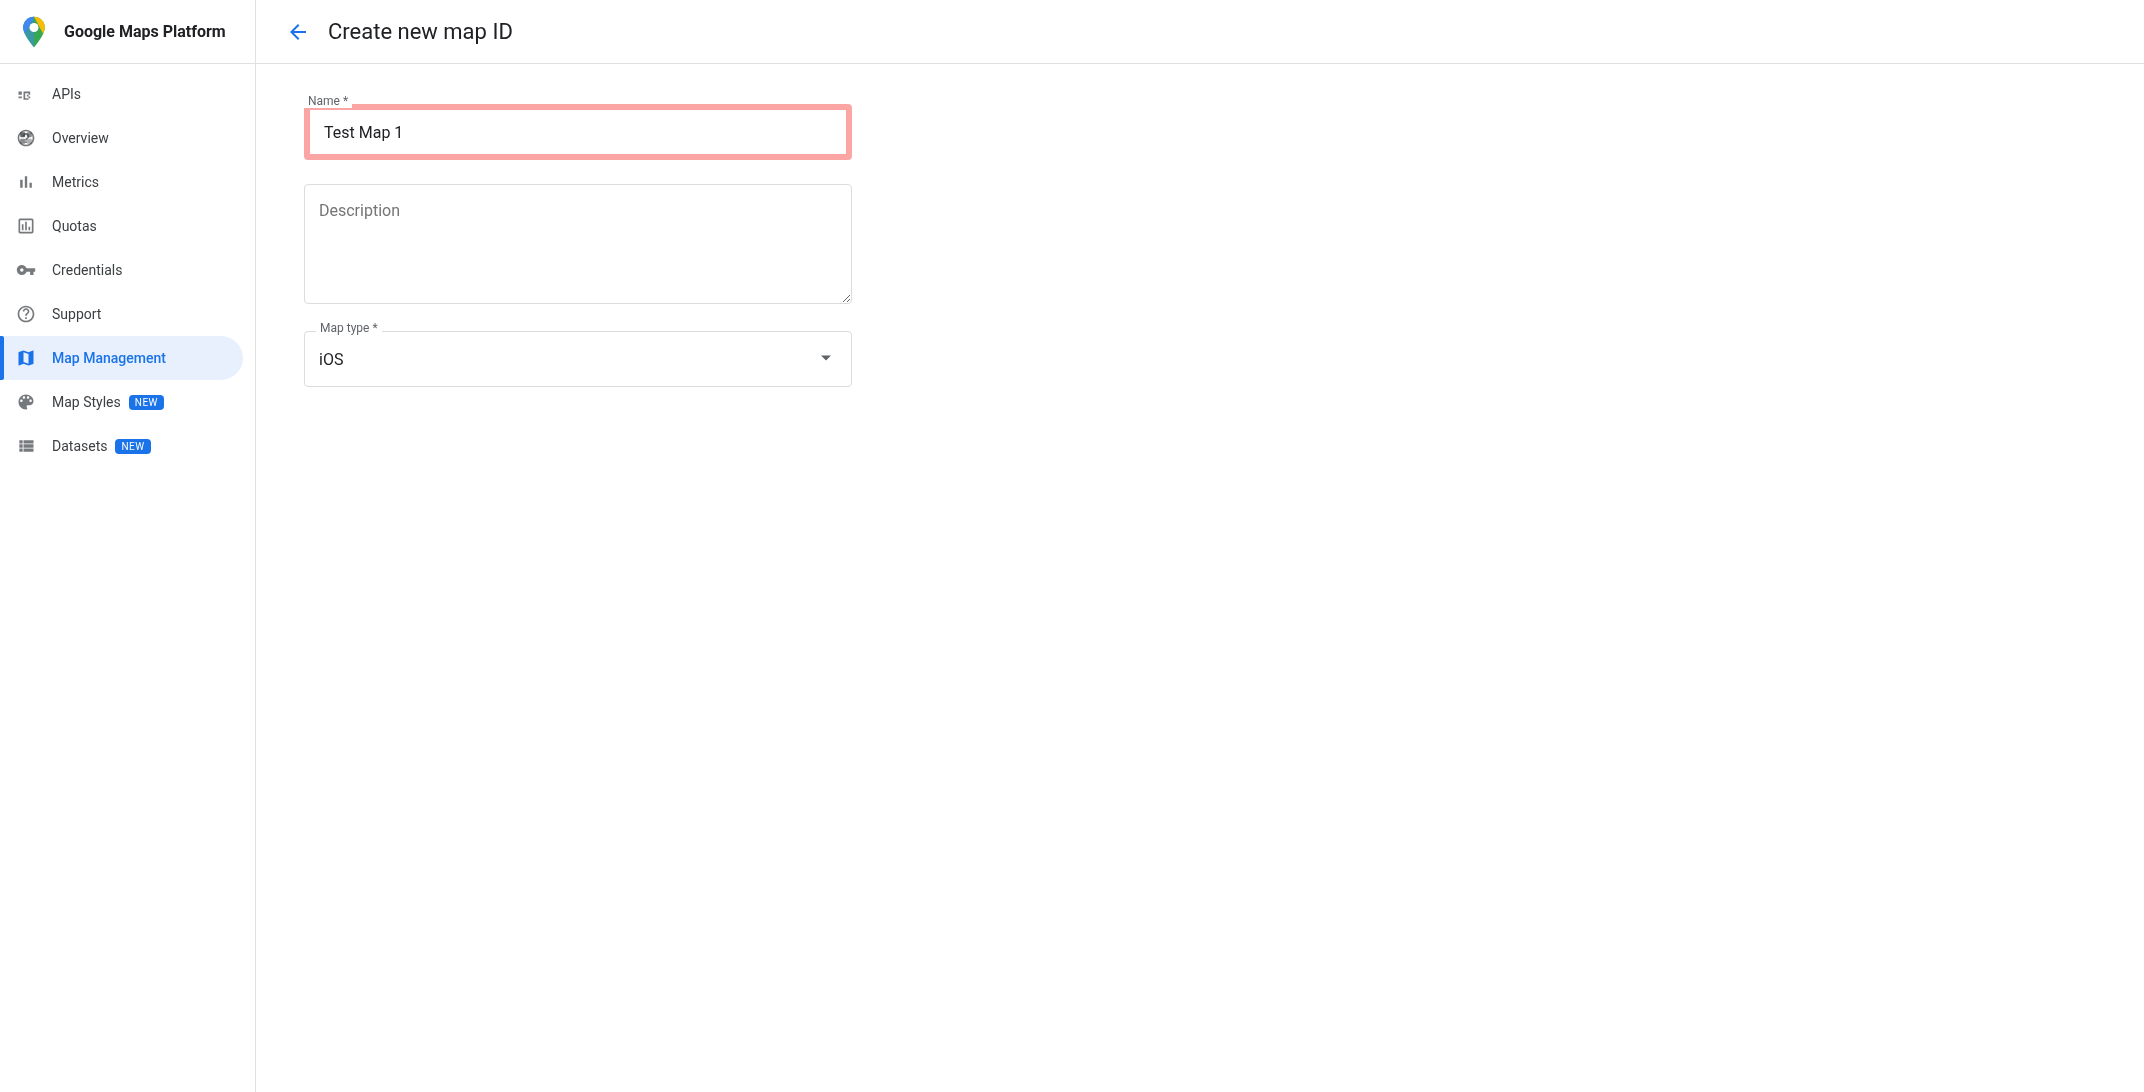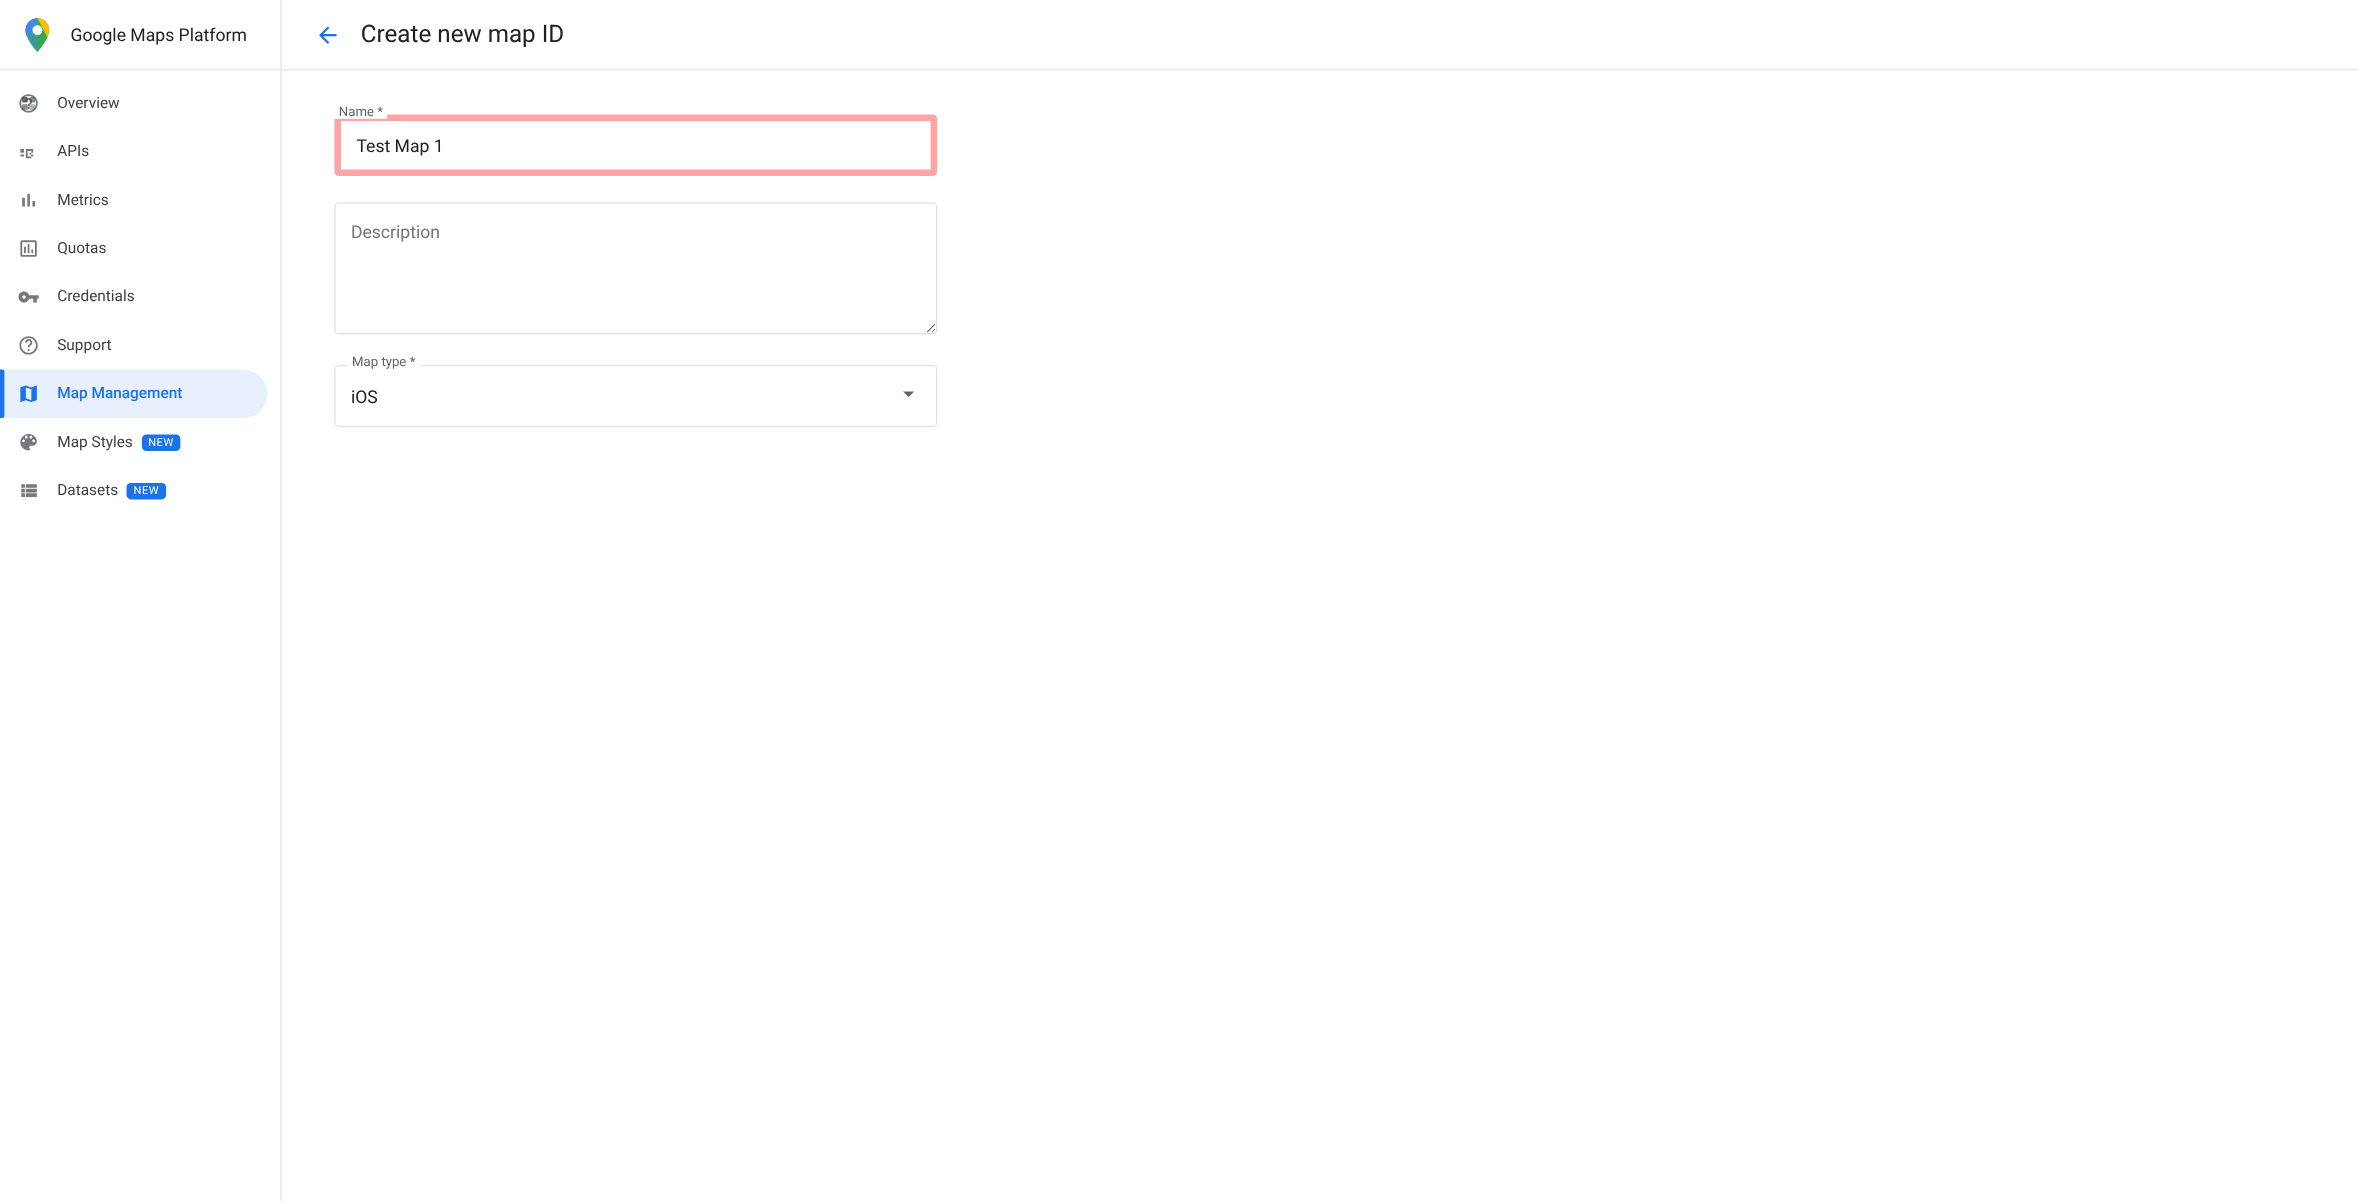--- a/index.html
+++ b/index.html
@@ -39,21 +39,21 @@
 
     .logo-icon {
       width: 36px;
       height: 36px;
       margin-right: 12px;
       flex-shrink: 0;
     }
 
     .sidebar-title {
       font-size: 16px;
-      font-weight: 400;
+      font-weight: 700;
       color: #202124;
       line-height: 1.2;
     }
 
     .sidebar-nav {
       padding: 8px 0;
       flex: 1;
     }
 
     .nav-item {
@@ -251,37 +251,37 @@
       <circle cx="20" cy="15" r="5" fill="#fff"></circle>
     </svg>
     <span class="sidebar-title">Google Maps Platform</span>
   </div>
 
   <nav class="sidebar-nav">
 
     <div class="nav-item">
       <span class="nav-icon">
         <svg width="20" height="20" viewBox="0 0 24 24" fill="currentColor">
+          <path d="M3 9h4v2H3V9zm0 4h4v-2H3v2zm0 4h4v-2H3v2zm14-8h-4v2h4V9zm0 4h-4v-2h4v2zm0 4h-4v-2h4v2zM9 9v10h6V9H9zm4 8h-2v-6h2v6z" opacity="0.7"></path>
+        </svg>
+      </span>
+      <span class="nav-label">APIs</span>
+    </div>
+
+    <div class="nav-item">
+      <span class="nav-icon">
+        <svg width="20" height="20" viewBox="0 0 24 24" fill="currentColor">
           <path d="M12 2C6.48 2 2 6.48 2 12s4.48 10 10 10 10-4.48 10-10S17.52 2 12 2zm0 18c-4.41 0-8-3.59-8-8s3.59-8 8-8 8 3.59 8 8-3.59 8-8 8zm-1-4h2v2h-2zm1-10c-2.21 0-4 1.79-4 4h2c0-1.1.9-2 2-2s2 .9 2 2c0 2-3 1.75-3 5h2c0-2.25 3-2.5 3-5 0-2.21-1.79-4-4-4z" opacity="0.7"></path>
           <rect x="5" y="5" width="6" height="6" rx="1" opacity="0.8"></rect>
           <rect x="13" y="5" width="6" height="6" rx="1" opacity="0.6"></rect>
           <rect x="5" y="13" width="6" height="6" rx="1" opacity="0.6"></rect>
           <rect x="13" y="13" width="6" height="6" rx="1" opacity="0.4"></rect>
         </svg>
       </span>
       <span class="nav-label">Overview</span>
-    </div>
-
-    <div class="nav-item">
-      <span class="nav-icon">
-        <svg width="20" height="20" viewBox="0 0 24 24" fill="currentColor">
-          <path d="M3 9h4v2H3V9zm0 4h4v-2H3v2zm0 4h4v-2H3v2zm14-8h-4v2h4V9zm0 4h-4v-2h4v2zm0 4h-4v-2h4v2zM9 9v10h6V9H9zm4 8h-2v-6h2v6z" opacity="0.7"></path>
-        </svg>
-      </span>
-      <span class="nav-label">APIs</span>
     </div>
 
     <div class="nav-item">
       <span class="nav-icon">
         <svg width="20" height="20" viewBox="0 0 24 24" fill="currentColor">
           <path d="M5 9.2h3V19H5V9.2zm5.6-4.2h2.8v14h-2.8V5zm5.6 8h2.8v6h-2.8v-6z" opacity="0.7"></path>
         </svg>
       </span>
       <span class="nav-label">Metrics</span>
     </div>

